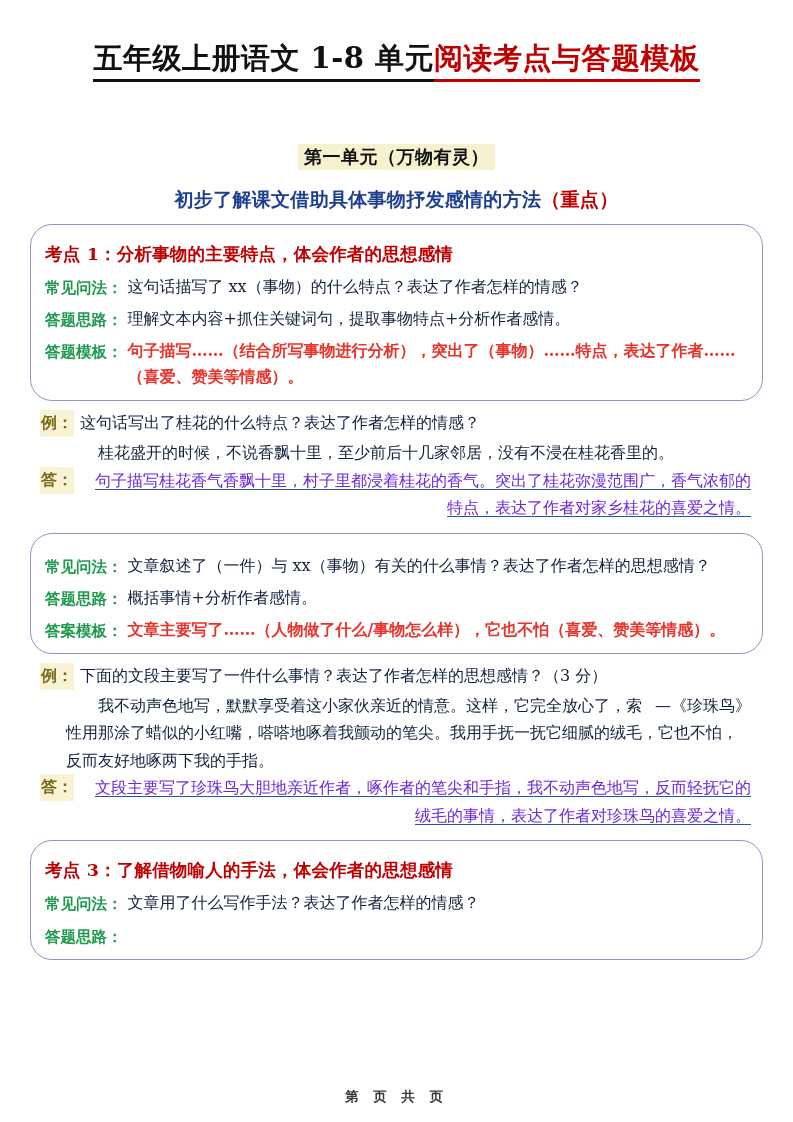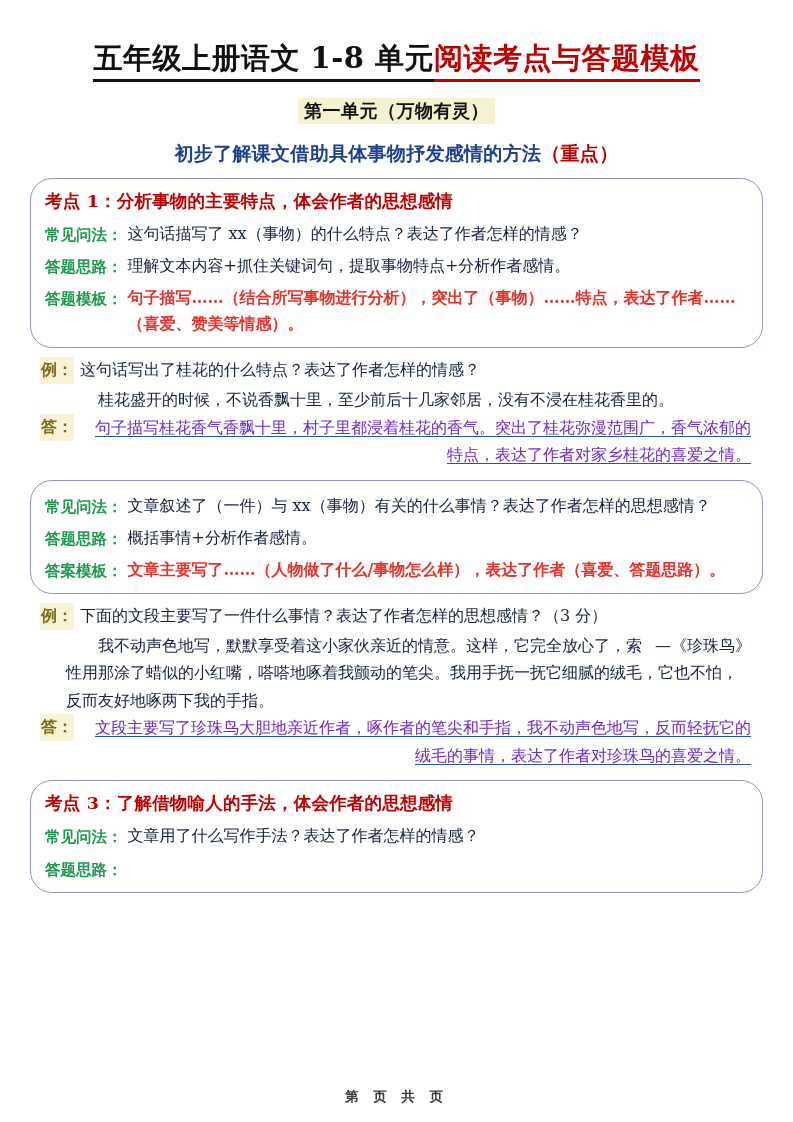--- a/index.html
+++ b/index.html
@@ -52,41 +52,42 @@
     margin-top: 16px;
   }
   .unit-badge {
     display: inline-block;
     font-size: 18px;
     font-weight: bold;
     color: #111111;
     background: #f6f2cf;
     padding: 1px 6px;
     letter-spacing: 0.5px;
+    margin-top: 46px;
   }
 
   
   .subtitle {
     text-align: center;
     margin-top: 17px;
     font-size: 19px;
     font-weight: bold;
     color: #1c3f8f;
     letter-spacing: 0.3px;
   }
   .subtitle .accent {
     color: #c00000;
   }
 
   
   .kd-box {
     border: 1.6px solid #9a8fc4;
     border-radius: 22px;
     margin-top: 11px;
-    padding: 6px 14px 10px 14px;
+    padding: 13px 14px 10px 14px;
     box-sizing: border-box;
   }
   .kd-head {
     font-size: 17.5px;
     font-weight: bold;
     color: #c00000;
     line-height: 1.6;
     letter-spacing: 0.2px;
     margin: 2px 0 2px 0;
   }
@@ -230,21 +231,21 @@
     <div class="kd-row">
       <div class="kd-label">常见问法：</div>
       <div class="kd-text">文章叙述了（一件）与 xx（事物）有关的什么事情？表达了作者怎样的思想感情？</div>
     </div>
     <div class="kd-row">
       <div class="kd-label">答题思路：</div>
       <div class="kd-text">概括事情+分析作者感情。</div>
     </div>
     <div class="kd-row">
       <div class="kd-label">答案模板：</div>
-      <div class="kd-text tmpl">文章主要写了……（人物做了什么/事物怎么样），表达了作者（喜爱、答题思路）。</div>
+      <div class="kd-text tmpl">文章主要写了……（人物做了什么/事物怎么样），它也不怕（喜爱、赞美等情感）。</div>
     </div>
   </div>
 
   <div class="ex-block">
     <div class="ex-row">
       <div class="ex-marker">例：</div>
       <div class="ex-body">下面的文段主要写了一件什么事情？表达了作者怎样的思想感情？（3 分）</div>
     </div>
     <div class="ex-passage clearfix">
       <span class="cite">—《珍珠鸟》</span><span>我不动声色地写，默默享受着这小家伙亲近的情意。这样，它完全放心了，索性用那涂了蜡似的小红嘴，嗒嗒地啄着我颤动的笔尖。我用手抚一抚它细腻的绒毛，它也不怕，反而友好地啄两下我的手指。</span>

